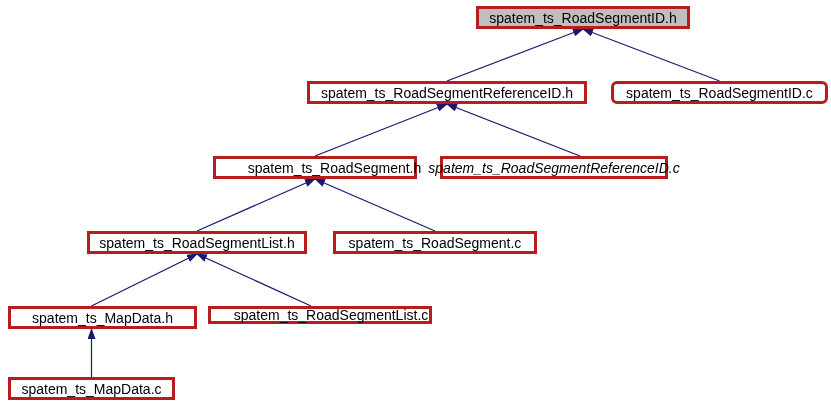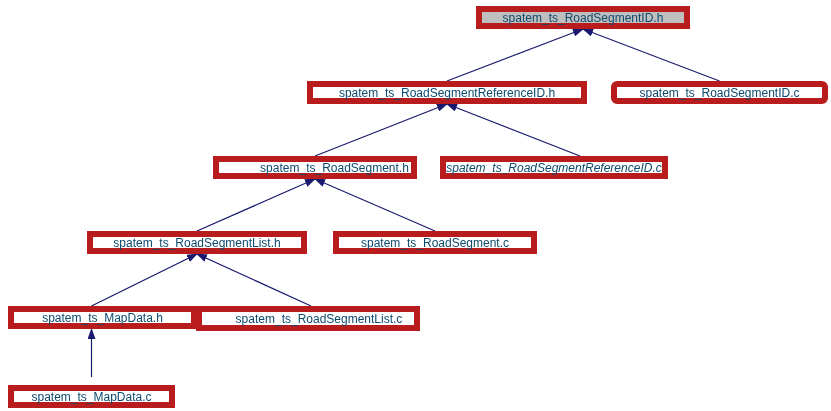--- a/index.html
+++ b/index.html
@@ -17,27 +17,27 @@
   }
   #edges {
     position: absolute;
     top: 0;
     left: 0;
     pointer-events: none;
   }
   .node {
     position: absolute;
     box-sizing: border-box;
-    border: 6px solid #b91c1c;
+    border: 3px solid #b91c1c;
     background: #ffffff;
-    color: #0c4a6e;
+    color: #000000;
     display: flex;
     align-items: center;
     justify-content: center;
-    font-size: 12px;
+    font-size: 14px;
     line-height: 1;
     white-space: nowrap;
     cursor: pointer;
   }
   .node.root {
     background: #bfbfbf;
     cursor: default;
   }
 </style>
 </head>
@@ -61,15 +61,15 @@
       <line x1="91.5" y1="377" x2="91.5" y2="329" stroke="#191970" stroke-width="1.2" marker-end="url(#arrowhead)"></line>
     </svg>
 <div class="node root" style="left: 476px; top: 6px; width: 214px; height: 23px;">spatem_ts_RoadSegmentID.h</div>
     <div class="node" style="left: 307px; top: 81px; width: 280px; height: 23px;">spatem_ts_RoadSegmentReferenceID.h</div>
     <div class="node" style="left: 611px; top: 81px; width: 217px; height: 23px; border-radius: 6px;">spatem_ts_RoadSegmentID.c</div>
     <div class="node" style="left: 213px; top: 156px; width: 204px; height: 23px; padding-left: 39px;">spatem_ts_RoadSegment.h</div>
     <div class="node" style="left: 440px; top: 156px; width: 228px; height: 23px; font-style: italic;">spatem_ts_RoadSegmentReferenceID.c</div>
     <div class="node" style="left: 87px; top: 231px; width: 220px; height: 23px;">spatem_ts_RoadSegmentList.h</div>
     <div class="node" style="left: 333px; top: 231px; width: 204px; height: 23px;">spatem_ts_RoadSegment.c</div>
     <div class="node" style="left: 8px; top: 306px; width: 189px; height: 23px;">spatem_ts_MapData.h</div>
-    <div class="node" style="left: 196px; top: 306px; width: 224px; height: 25px; padding-left: 22px;">spatem_ts_RoadSegmentList.c</div>
-    <div class="node" style="left: 8px; top: 377px; width: 167px; height: 23px; margin-top: 8px;">spatem_ts_MapData.c</div>
+    <div class="node" style="left: 208px; top: 306px; width: 224px; height: 18px; padding-left: 22px;">spatem_ts_RoadSegmentList.c</div>
+    <div class="node" style="left: 8px; top: 377px; width: 167px; height: 23px;">spatem_ts_MapData.c</div>
   </div>
 
 </body></html>

